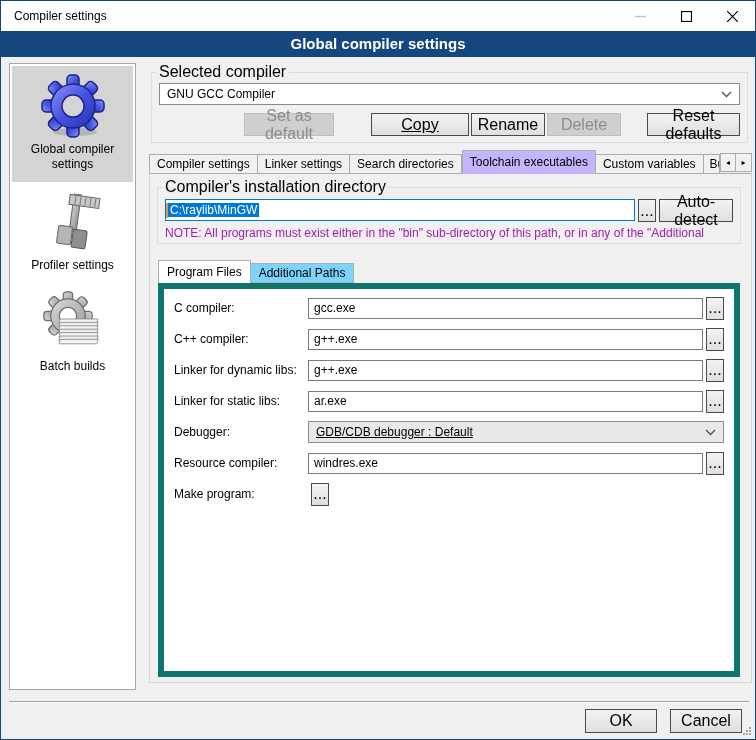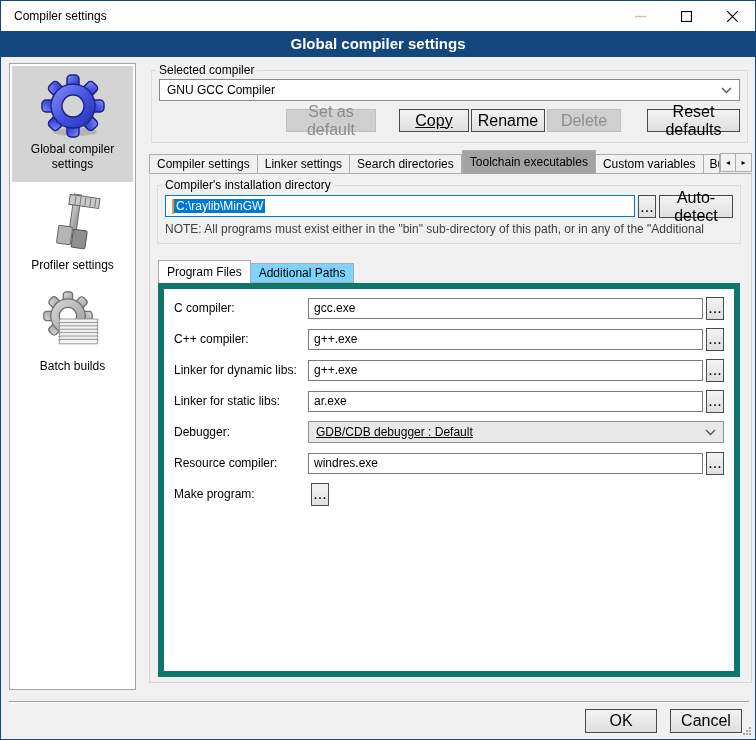--- a/index.html
+++ b/index.html
@@ -18,53 +18,53 @@
   .banner{position:absolute;left:0;top:30px;right:0;height:26px;background:#14477E;color:#FFFFFF;
     font-weight:bold;font-size:15px;text-align:center;line-height:25px;}
   
   .sidebar{position:absolute;left:8px;top:62px;width:127px;height:627px;background:#FFFFFF;border:1px solid #A5A5A5;padding:2px;}
   .side-item{text-align:center;padding:6px 2px 10px;line-height:15px;}
   .side-item.selected{background:#D4D4D4;}
   .side-item .icon64{width:64px;height:64px;margin:2px auto 4px;display:block;}
   .side-label{display:block;}
   
   fieldset.group{position:absolute;border:1px solid #DCDCDC;padding:0;margin:0;}
-  fieldset.group legend{font-size:12px;padding:0 3px;margin-left:4px;}
+  fieldset.group legend{font-size:16px;padding:0 3px;margin-left:4px;}
   
   .fs-compiler{left:150px;top:62px;width:597px;height:80px;}
   .combo{margin:2px 7px 0 7px;height:22px;background:#FFFFFF;border:1px solid #8A8A8A;display:flex;align-items:center;padding:0 7px;}
   .combo .chev{margin-left:auto;}
   .btnrow{display:flex;justify-content:flex-end;margin:8px 7px 0 0;}
   .pbtn{height:23px;background:linear-gradient(#F3F3F3,#DFDFDF);border:1px solid #4A4A4A;
     font-family:"Liberation Sans",sans-serif;font-size:16px;display:flex;align-items:center;justify-content:center;}
   .pbtn.disabled{background:#CFCFCF;border-color:#BEBEBE;color:#8C8C8C;}
   .b-sad{width:90px;}
-  .b-copy{width:70px;margin-left:23px;text-decoration:underline;}
+  .b-copy{width:98px;margin-left:37px;text-decoration:underline;}
   .b-ren{width:74px;margin-left:2px;}
   .b-del{width:74px;margin-left:2px;}
   .b-reset{width:93px;margin-left:26px;}
   
   .tabs{position:absolute;left:148px;top:149px;width:603px;height:24px;display:flex;align-items:flex-end;}
   .tab{height:20px;line-height:19px;padding:0 7px;background:#F1F1F1;border:1px solid #ACACAC;border-left:none;white-space:nowrap;}
   .tab.first{border-left:1px solid #ACACAC;}
-  .tab.active{height:24px;line-height:23px;background:#a3a3a3;border:1px solid #ACACAC;border-bottom:none;position:relative;z-index:2;}
+  .tab.active{height:24px;line-height:23px;background:#c4b5fd;border:1px solid #ACACAC;border-bottom:none;position:relative;z-index:2;}
   .tab.clip{width:30px;padding:0 0 0 6px;overflow:hidden;}
   .tab-arrows{margin-left:auto;display:flex;margin-bottom:2px;}
   .arrow-btn{width:16px;height:19px;border:1px solid #ACACAC;background:#F1F1F1;display:flex;align-items:center;justify-content:center;font-size:8px;}
   .arrow-btn + .arrow-btn{border-left:none;}
   
   .page{position:absolute;left:148px;top:172px;width:603px;height:510px;background:#F0F0F0;border:1px solid #D5D5D5;border-top:1px solid #ACACAC;}
   .fs-dir{left:7px;top:4px;width:584px;height:66px;position:absolute;border:1px solid #DCDCDC;}
   .path-row{display:flex;margin:3px 7px 0 7px;}
-  .path-input{flex:1;height:22px;border:1px solid #0078D7;background:#FFFFFF;display:flex;align-items:center;padding:0 6px;overflow:hidden;}
+  .path-input{flex:1;height:22px;border:1px solid #0078D7;background:#FFFFFF;display:flex;align-items:center;padding:0 0;overflow:hidden;}
   .caret{width:2px;height:15px;background:#E39A3B;flex:none;}
   .path-sel{background:#0078D7;color:#FFFFFF;padding:0 2px;white-space:nowrap;}
   .browse{width:18px;height:23px;margin-left:3px;flex:none;}
   .autodetect{width:74px;height:23px;margin-left:3px;flex:none;}
-  .note{color:#404040;margin:4px 0 0 7px;white-space:nowrap;overflow:hidden;}
+  .note{color:#a21caf;margin:4px 0 0 7px;white-space:nowrap;overflow:hidden;}
   
   .subtabs{position:absolute;left:8px;top:86px;height:23px;display:flex;align-items:flex-end;}
   .subtab{height:20px;line-height:19px;padding:0 8px;background:#7dd3fc;border:1px solid #ACACAC;border-left:none;white-space:nowrap;}
   .subtab.active{height:23px;line-height:22px;background:#FFFFFF;border-left:1px solid #ACACAC;border-bottom:none;z-index:2;}
   .innerpage{position:absolute;left:8px;top:109px;width:582px;height:394px;background:#FFFFFF;border:6px solid #0f766e;}
   .frow{display:flex;align-items:center;margin:9px 10px 0 10px;height:22px;}
   .frow.firstrow{margin-top:8px;}
   .flabel{width:134px;flex:none;}
   .finput{flex:1;height:21px;border:1px solid #7A7A7A;background:#fff;padding:0 5px;
     font-family:"Liberation Sans",sans-serif;font-size:12px;color:#000;}

